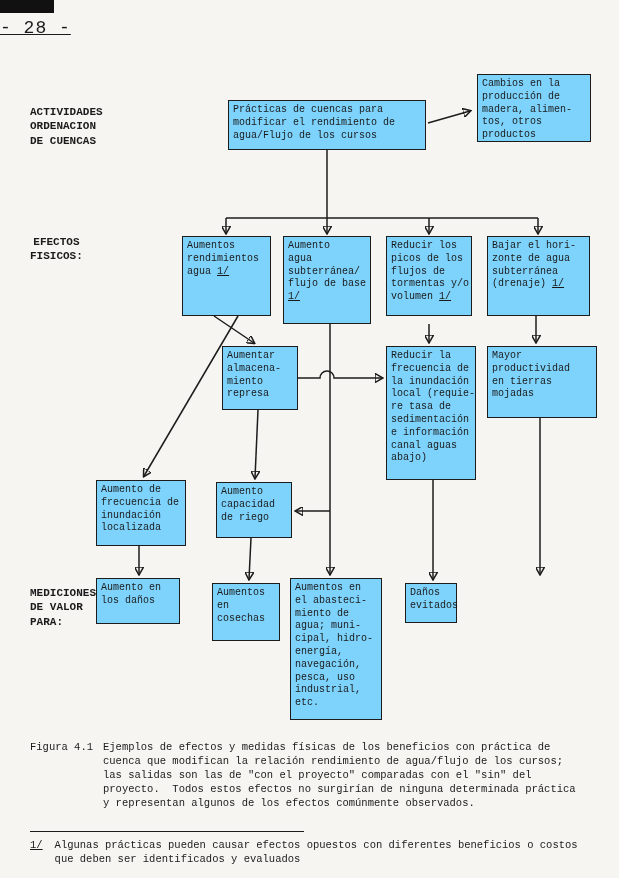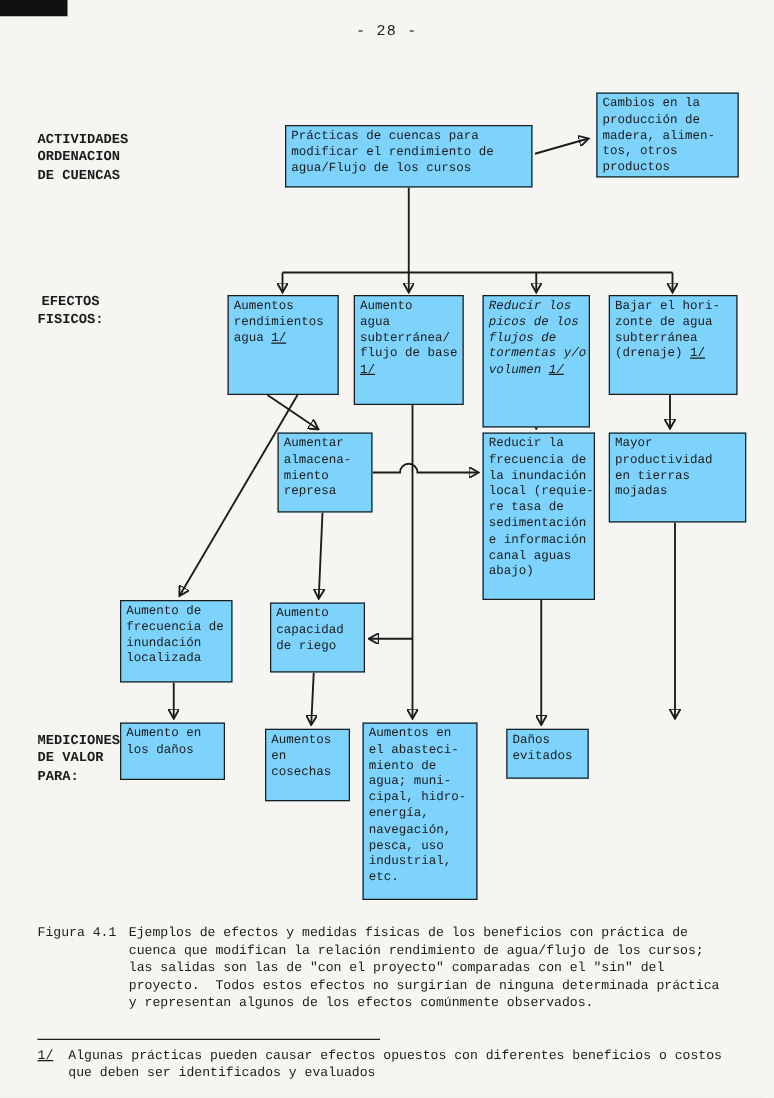--- a/index.html
+++ b/index.html
@@ -8,21 +8,21 @@
     background:#e8e7e3;
     font-family:"Liberation Mono","DejaVu Sans Mono",monospace;
   }
   .page {
     position:relative; width:619px; height:878px;
     background:#f6f5f1; color:#1b1b1b; overflow:hidden;
   }
   .scan-mark { position:absolute; left:0; top:0; width:54px; height:13px; background:#111; }
   .pagenum {
     position:absolute; top:18px; left:0; width:100%;
-    text-align:center; font-size:12px; letter-spacing:1px;
+    font-size:18px; letter-spacing:1px;text-decoration:underline;
   }
   .rowlabel {
     position:absolute; font-weight:bold; font-size:11px;
     line-height:1.3; white-space:pre;
   }
   .box {
     position:absolute; border:1.6px solid #1c1c1c; background:#7dd3fc;
     font-size:10px; line-height:1.28; padding:3px 4px; white-space:pre;
   }
   .fn { text-decoration:underline; }
@@ -99,21 +99,21 @@
   <div class="box" style="left:182px; top:236px; width:89px; height:80px;"><span>Aumentos
 rendimientos
 agua </span><span class="fn">1/</span></div>
 
   <div class="box" style="left:283px; top:236px; width:88px; height:88px;"><span>Aumento
 agua
 subterránea/
 flujo de base
 </span><span class="fn">1/</span></div>
 
-  <div class="box" style="left:386px; top:236px; width:86px; height:106px;font-style:italic;"><span>Reducir los
+  <div class="box" style="left:386px; top:236px; width:86px; height:80px;"><span>Reducir los
 picos de los
 flujos de
 tormentas y/o
 volumen </span><span class="fn">1/</span></div>
 
   <div class="box" style="left:487px; top:236px; width:103px; height:80px;"><span>Bajar el hori-
 zonte de agua
 subterránea
 (drenaje) </span><span class="fn">1/</span></div>
 
@@ -157,21 +157,21 @@
 el abasteci-
 miento de
 agua; muni-
 cipal, hidro-
 energía,
 navegación,
 pesca, uso
 industrial,
 etc.</span></div>
 
-  <div class="box" style="left:405px; top:583px; width:66px; height:40px;"><span>Daños
+  <div class="box" style="left:405px; top:583px; width:52px; height:40px;"><span>Daños
 evitados</span></div>
 
 
   <div class="caption">
     <span style="font-weight:normal;">Figura 4.1</span>
     <span>Ejemplos de efectos y medidas físicas de los beneficios con práctica de
 cuenca que modifican la relación rendimiento de agua/flujo de los cursos;
 las salidas son las de "con el proyecto" comparadas con el "sin" del
 proyecto.  Todos estos efectos no surgirían de ninguna determinada práctica
 y representan algunos de los efectos comúnmente observados.</span>

